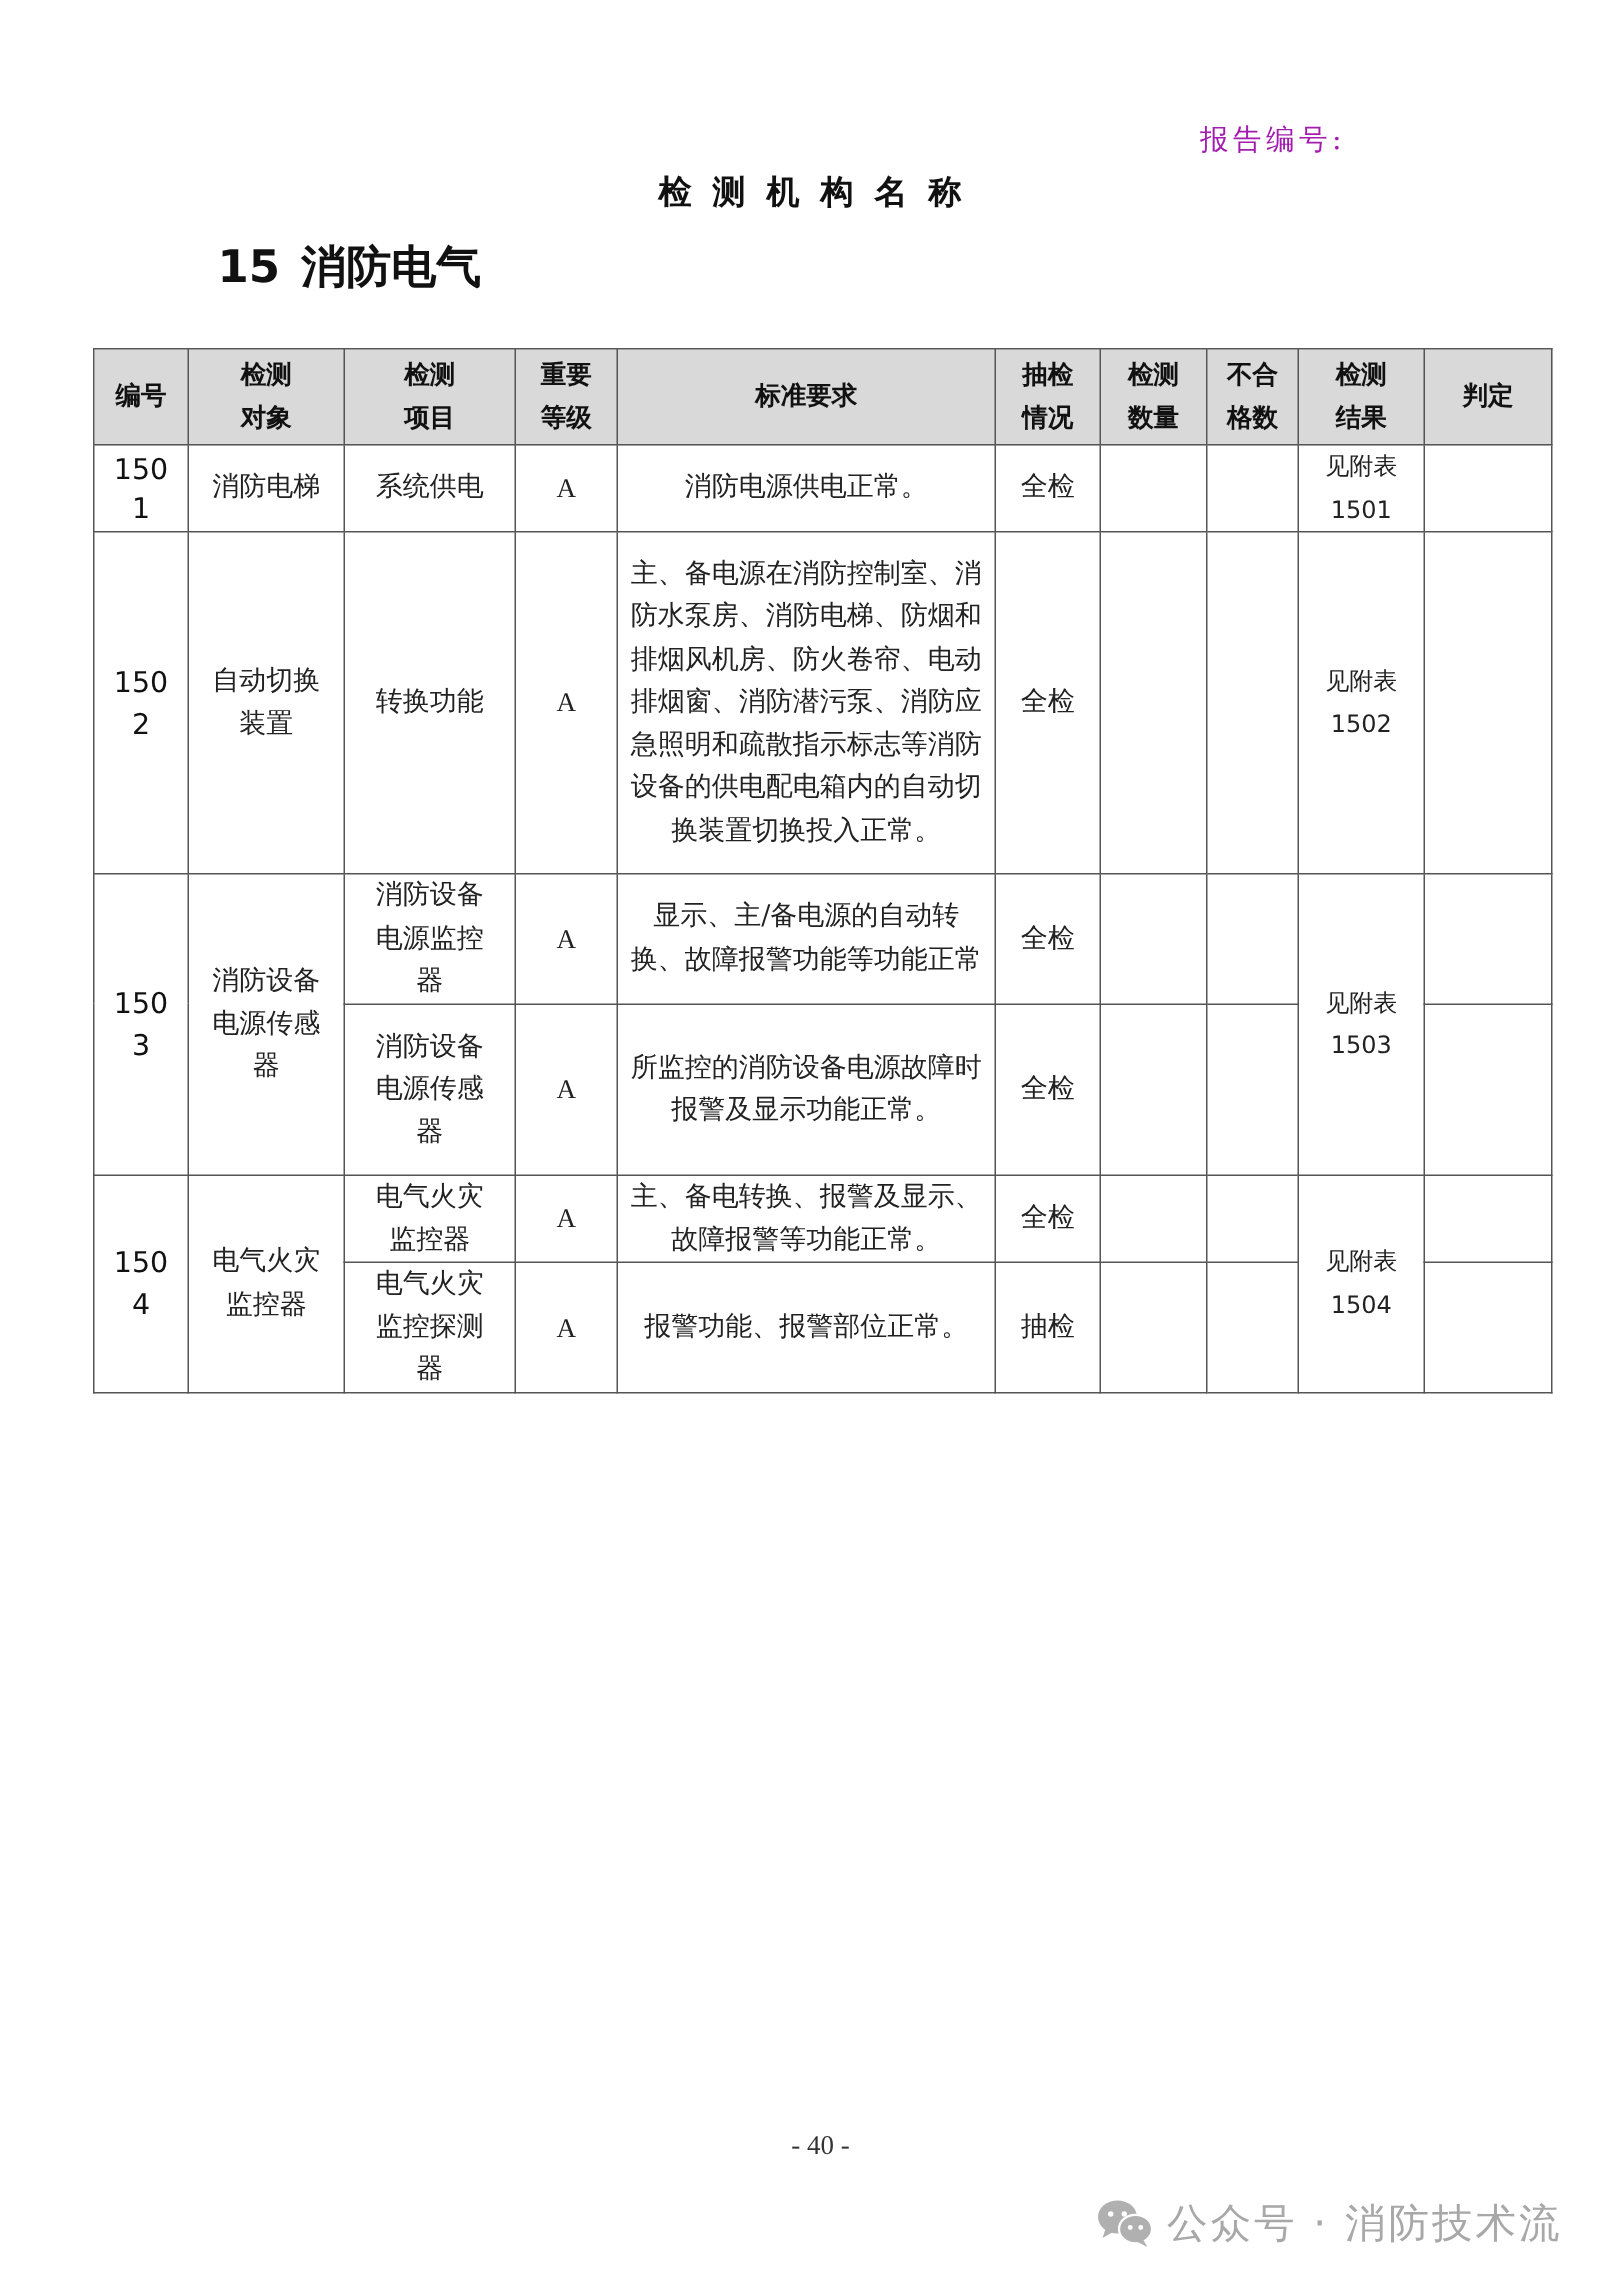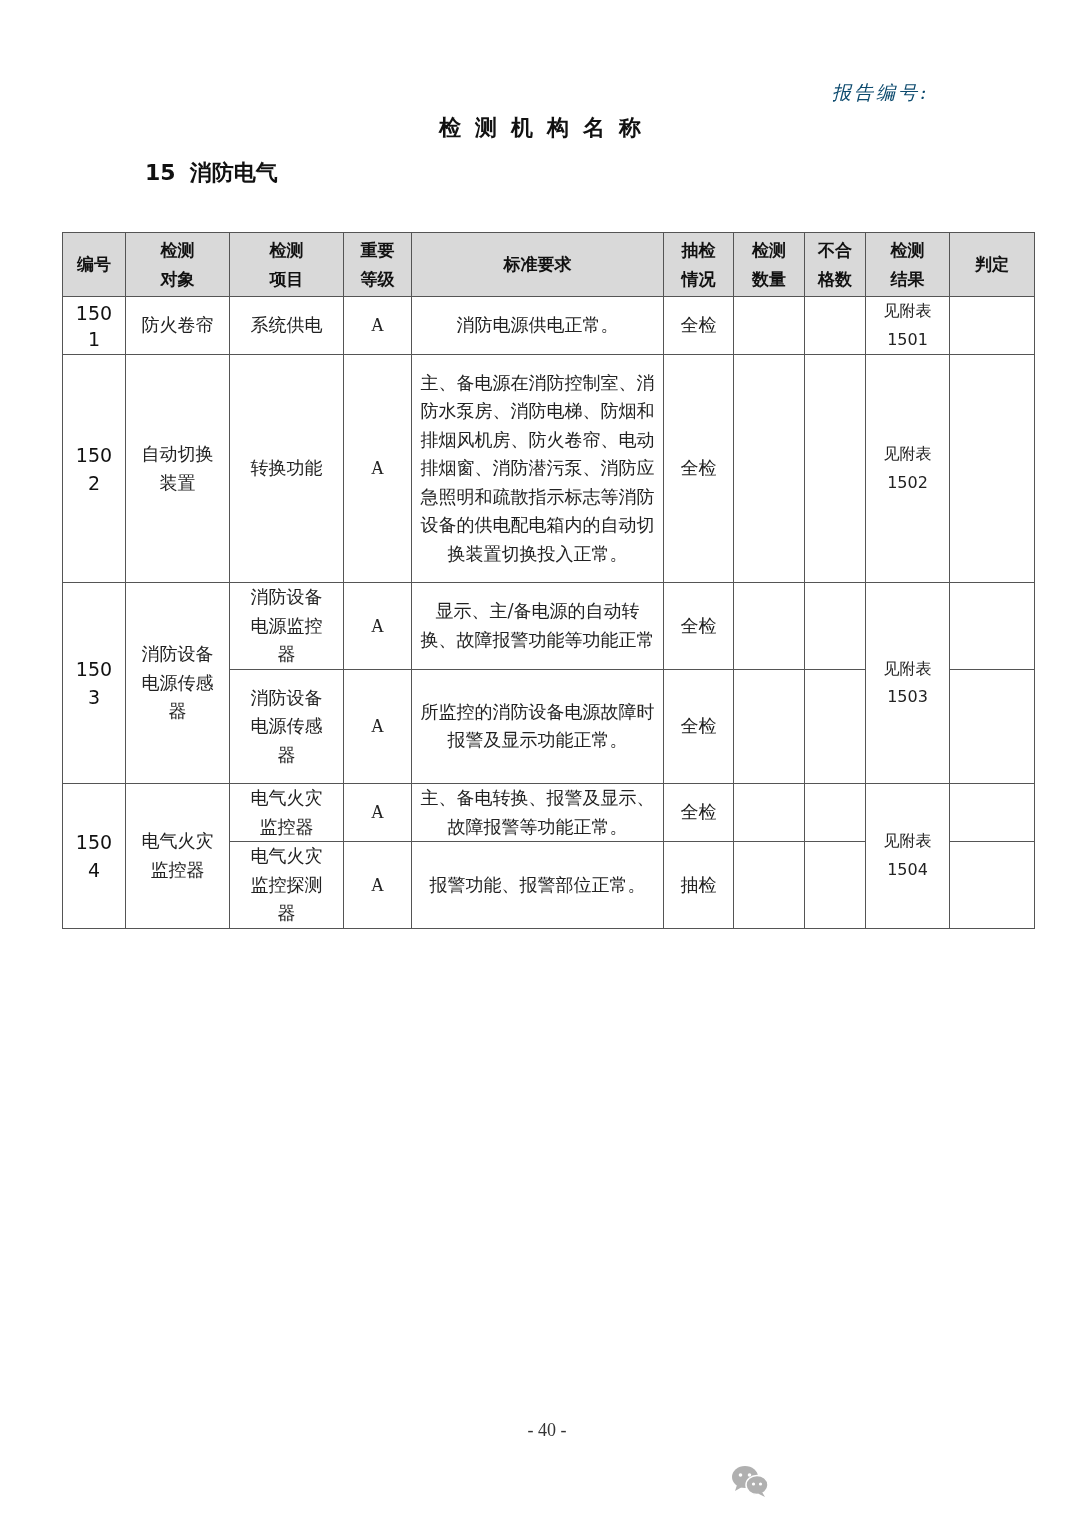--- a/index.html
+++ b/index.html
@@ -1,20 +1,20 @@
 <!DOCTYPE html>
 <html><head>
 <meta charset="utf-8">
 <style>
   html, body { margin:0; padding:0; background:#ffffff; }
   body { width:1080px; height:1527px; position:relative; overflow:hidden;
          font-family:"DejaVu Serif", "Liberation Serif", serif; color:#222; }
-  .report-no { position:absolute; left:832px; top:80px; font-size:19px; letter-spacing:3px; color:#0c4a6e;font-style:italic; }
+  .report-no { position:absolute; left:800px; top:80px; font-size:19px; letter-spacing:3px; color:#a21caf; }
   .org-name { position:absolute; left:0; width:1094px; top:113px; text-align:center; font-size:22px; letter-spacing:14px; color:#111; font-weight:bold; }
-  .section-title { position:absolute; left:145px; top:158px; font-size:22px; font-weight:bold; font-family:"DejaVu Sans", "Liberation Sans", sans-serif; color:#111; }
+  .section-title { position:absolute; left:145px; top:158px; font-size:30px; font-weight:bold; font-family:"DejaVu Sans", "Liberation Sans", sans-serif; color:#111; }
   .section-title .num { margin-right:14px; }
   table.main { position:absolute; left:62px; top:232px; border-collapse:collapse; table-layout:fixed; width:972px; }
   table.main td, table.main th { border:1px solid #555; padding:0 4px; text-align:center; vertical-align:middle; font-weight:normal; line-height:28.5px; font-size:18px; color:#222; }
   table.main th { background:#d9d9d9; font-size:17px; line-height:29px; color:#111; font-weight:bold; }
   .c-no { font-family:"DejaVu Sans", "Liberation Sans", sans-serif; font-size:19px !important; color:#111 !important; }
   .c-level { font-family:"Liberation Serif", serif; }
   .c-std { text-align:center; padding:0 8px !important; }
   .c-std.center { text-align:center;margin-top:45px; }
   .c-result { font-size:16px !important; }
   .c-result .code { font-family:"DejaVu Sans", "Liberation Sans", sans-serif; }
@@ -55,21 +55,21 @@
     <th><span>检测</span><br><span>数量</span></th>
     <th><span>不合</span><br><span>格数</span></th>
     <th><span>检测</span><br><span>结果</span></th>
     <th><span>判定</span></th>
   </tr>
 
   <tr style="height:57px">
     <td class="c-no">
           <div style="width:48px;margin:0 auto;word-break:break-all;line-height:26px">1501</div>
         </td>
-    <td>防火卷帘</td>
+    <td>消防电梯</td>
     <td>系统供电</td>
     <td class="c-level">A</td>
     <td class="c-std center">消防电源供电正常。</td>
     <td>全检</td>
     <td></td>
     <td></td>
     <td class="c-result"><span>见附表</span><br><span class="code">1501</span></td>
     <td></td>
   </tr>
 
@@ -164,13 +164,14 @@
       <ellipse cx="15" cy="13" rx="13" ry="11" fill="#b0b0b0"></ellipse>
       <path d="M7 21 L5 27 L12 23 Z" fill="#b0b0b0"></path>
       <circle cx="10.5" cy="11" r="1.8" fill="#fff"></circle>
       <circle cx="19.5" cy="11" r="1.8" fill="#fff"></circle>
       <ellipse cx="27" cy="21" rx="11" ry="9.5" fill="#b0b0b0" stroke="#fff" stroke-width="1.5"></ellipse>
       <path d="M32 28 L35 33 L28 29.5 Z" fill="#b0b0b0"></path>
       <circle cx="23.5" cy="20" r="1.6" fill="#fff"></circle>
       <circle cx="30.5" cy="20" r="1.6" fill="#fff"></circle>
     </svg>
   </span>
+  <span>公众号 · 消防技术流</span>
 </div>
 
 </body></html>

